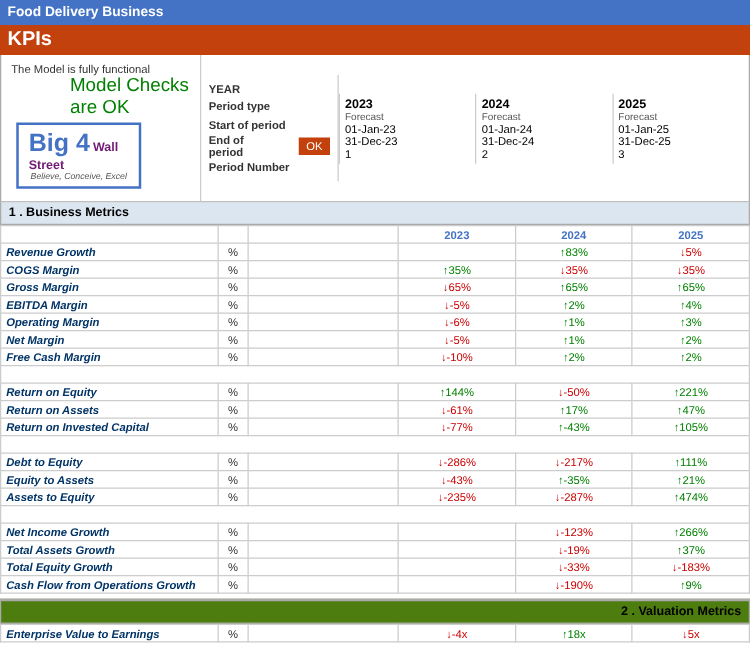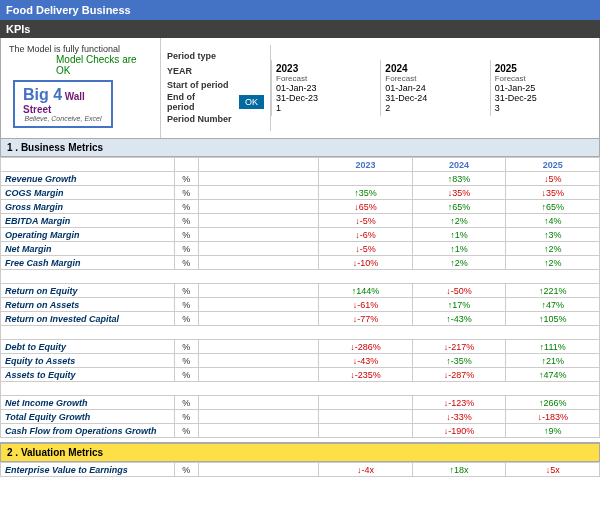--- a/index.html
+++ b/index.html
@@ -12,54 +12,54 @@
       overflow-x: hidden;
     }
     .header-bar {
       background: #4472c4;
       color: white;
       font-size: 11px;
       font-weight: bold;
       padding: 4px 6px;
     }
     .kpi-bar {
-      background: #404040;
+      background: #c2410c;
       color: white;
-      font-size: 11px;
+      font-size: 16px;
       font-weight: bold;
       padding: 3px 6px;
     }
     .top-section {
       display: flex;
       align-items: center;
       border: 1px solid #aaa;
       border-top: none;
     }
     .left-info {
       padding: 6px 8px;
       font-size: 9px;
       color: #333;
       width: 160px;
       flex-shrink: 0;
       border-right: 1px solid #ccc;
     }
-    .left-info .model-ok { color: green; font-size: 10px; padding-left: 47px; }
+    .left-info .model-ok { color: green; font-size: 15px; padding-left: 47px; }
     .logo-area {
       display: flex;
       flex-direction: column;
       align-items: center;
       justify-content: center;
       padding: 4px 8px;
       border: 2px solid #4472c4;
       margin: 4px;
       width: 100px;
       flex-shrink: 0;
     }
     .logo-big4 {
-      font-size: 16px;
+      font-size: 20px;
       font-weight: bold;
       color: #4472c4;
     }
     .logo-ws {
       font-size: 10px;
       font-weight: bold;
       color: #701a75;
     }
     .logo-tagline {
       font-size: 7px;
@@ -76,21 +76,21 @@
       width: 110px;
       border-right: 1px solid #ccc;
     }
     .period-row {
       display: flex;
       gap: 2px;
       line-height: 1.6;
     }
     .period-label { color: #333; font-weight: bold; width: 70px; }
     .ok-btn {
-      background: #0369a1;
+      background: #c2410c;
       color: white;
       border: none;
       padding: 2px 6px;
       font-size: 9px;
       cursor: pointer;
       align-self: center;
       margin-left: 4px;
     }
     .year-cols {
       display: flex;
@@ -160,28 +160,29 @@
       border-right: 1px solid #ccc;
       border-top: none;
       border-bottom: none;
     }
     .period-ok-row {
       display: flex;
       align-items: center;
       gap: 28px;
     }
     .section2-header {
-      background: #fde047;
+      background: #4d7c0f;
       font-size: 10px;
       font-weight: bold;
       padding: 3px 6px;
       border: 1px solid #aaa;
       border-top: 2px solid #aaa;
       color: #000;
       margin-top: 4px;
+      text-align: right;
     }
     .col-year-header td {
       background: #fff;
       font-weight: bold;
       font-size: 9px;
       text-align: center;
       border: 1px solid #ccc;
       padding: 1px 2px;
     }
     .col-year-header .y2023 { color: #4472c4; }
@@ -199,24 +200,24 @@
     <div>The Model is fully functional</div>
     <div class="model-ok">Model Checks are OK</div>
     <div class="logo-area">
       <div><span class="logo-big4">Big 4</span> <span class="logo-ws">Wall Street</span></div>
       <div class="logo-tagline">Believe, Conceive, Excel</div>
     </div>
   </div>
 
   <div class="period-area">
     <div class="period-row">
+      <span class="period-label">YEAR</span>
+    </div>
+    <div class="period-row">
       <span class="period-label">Period type</span>
-    </div>
-    <div class="period-row">
-      <span class="period-label">YEAR</span>
     </div>
     <div class="period-row">
       <span class="period-label">Start of period</span>
     </div>
     <div class="period-ok-row">
       <span class="period-label">End of period</span>
       <button class="ok-btn">OK</button>
     </div>
     <div class="period-row">
       <span class="period-label">Period Number</span>
@@ -377,20 +378,28 @@
       </tr>
       <tr>
       <td class="metric-name">Net Income Growth</td>
       <td class="metric-unit">%</td>
       <td class="metric-empty"></td>
       <td class="metric-val"></td>
       <td class="metric-val"><span class="down">↓-123%</span></td>
       <td class="metric-val"><span class="up">↑266%</span></td>
     </tr>
       <tr>
+      <td class="metric-name">Total Assets Growth</td>
+      <td class="metric-unit">%</td>
+      <td class="metric-empty"></td>
+      <td class="metric-val"></td>
+      <td class="metric-val"><span class="down">↓-19%</span></td>
+      <td class="metric-val"><span class="up">↑37%</span></td>
+    </tr>
+      <tr>
       <td class="metric-name">Total Equity Growth</td>
       <td class="metric-unit">%</td>
       <td class="metric-empty"></td>
       <td class="metric-val"></td>
       <td class="metric-val"><span class="down">↓-33%</span></td>
       <td class="metric-val"><span class="down">↓-183%</span></td>
     </tr>
       <tr>
       <td class="metric-name">Cash Flow from Operations Growth</td>
       <td class="metric-unit">%</td>

